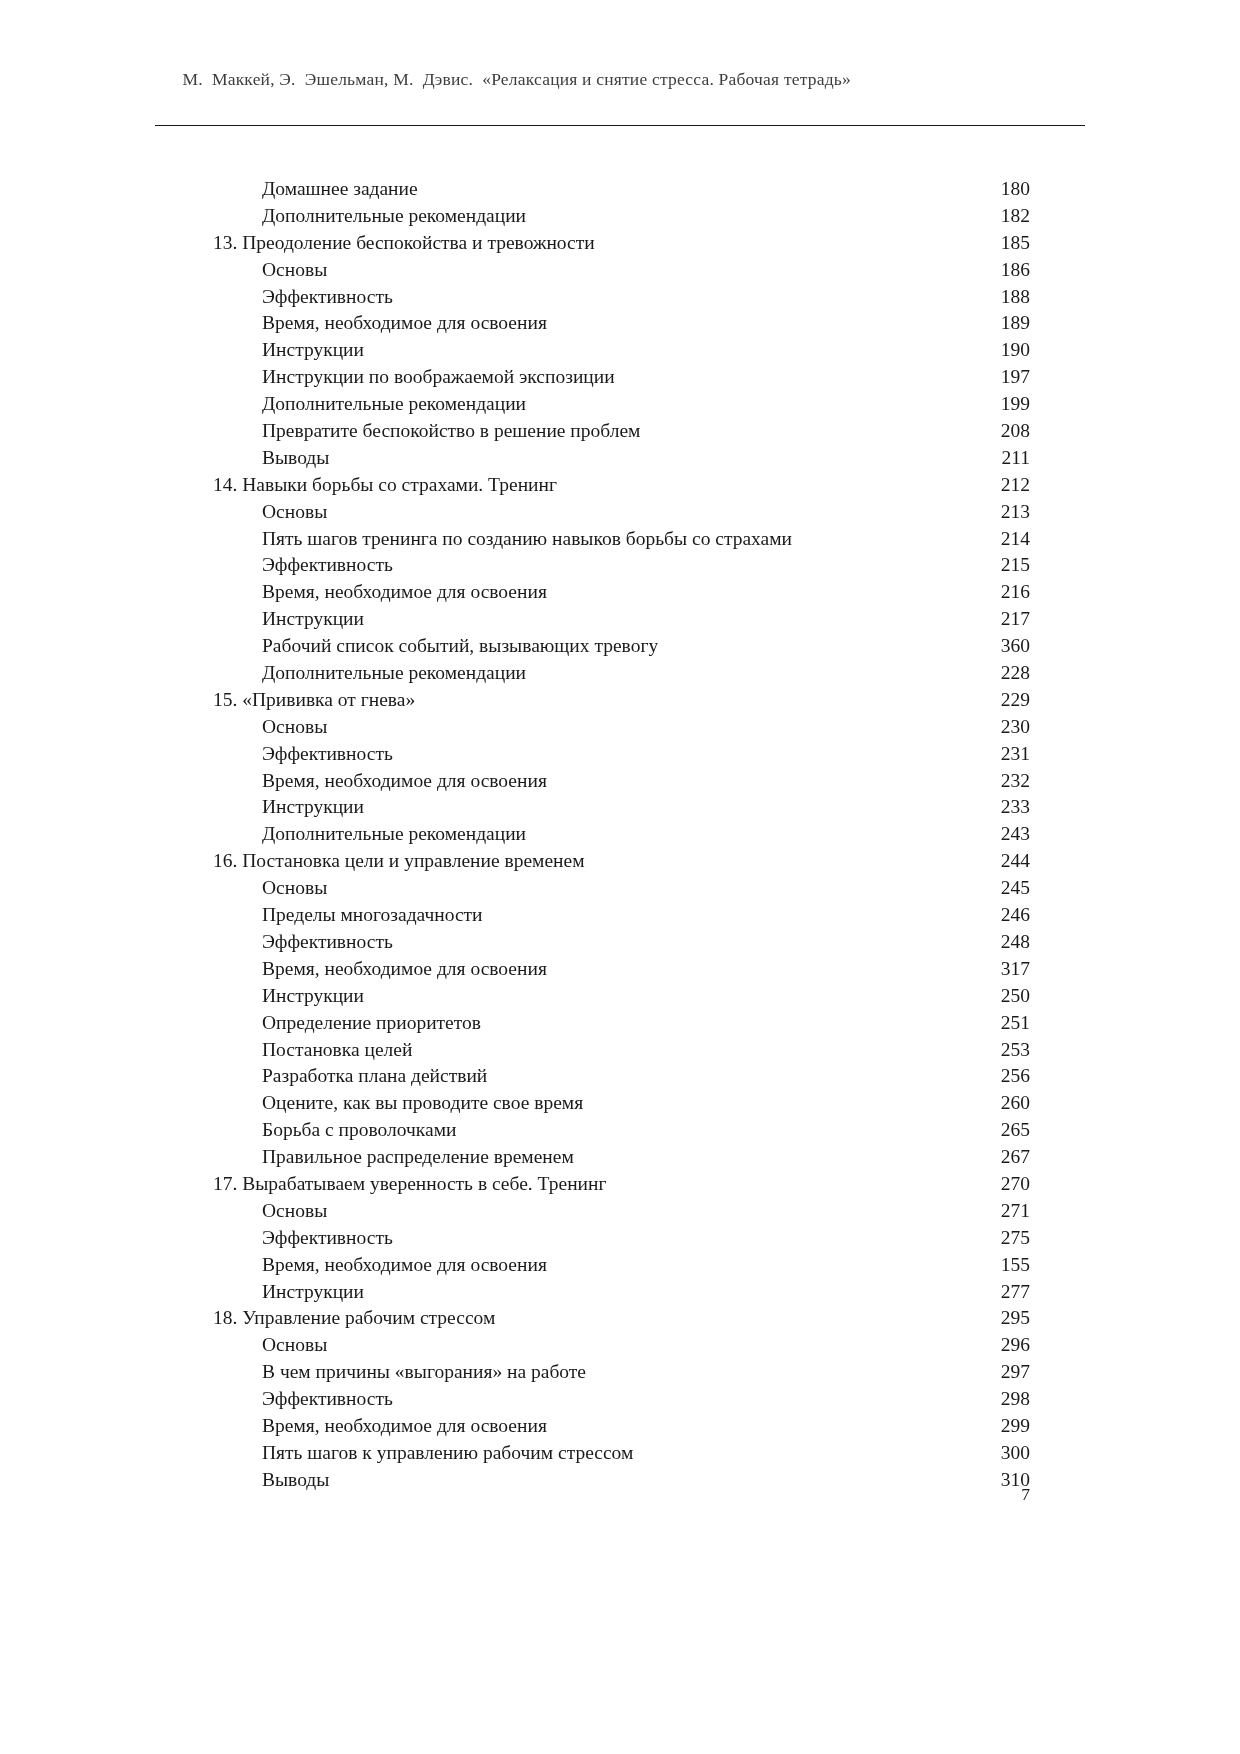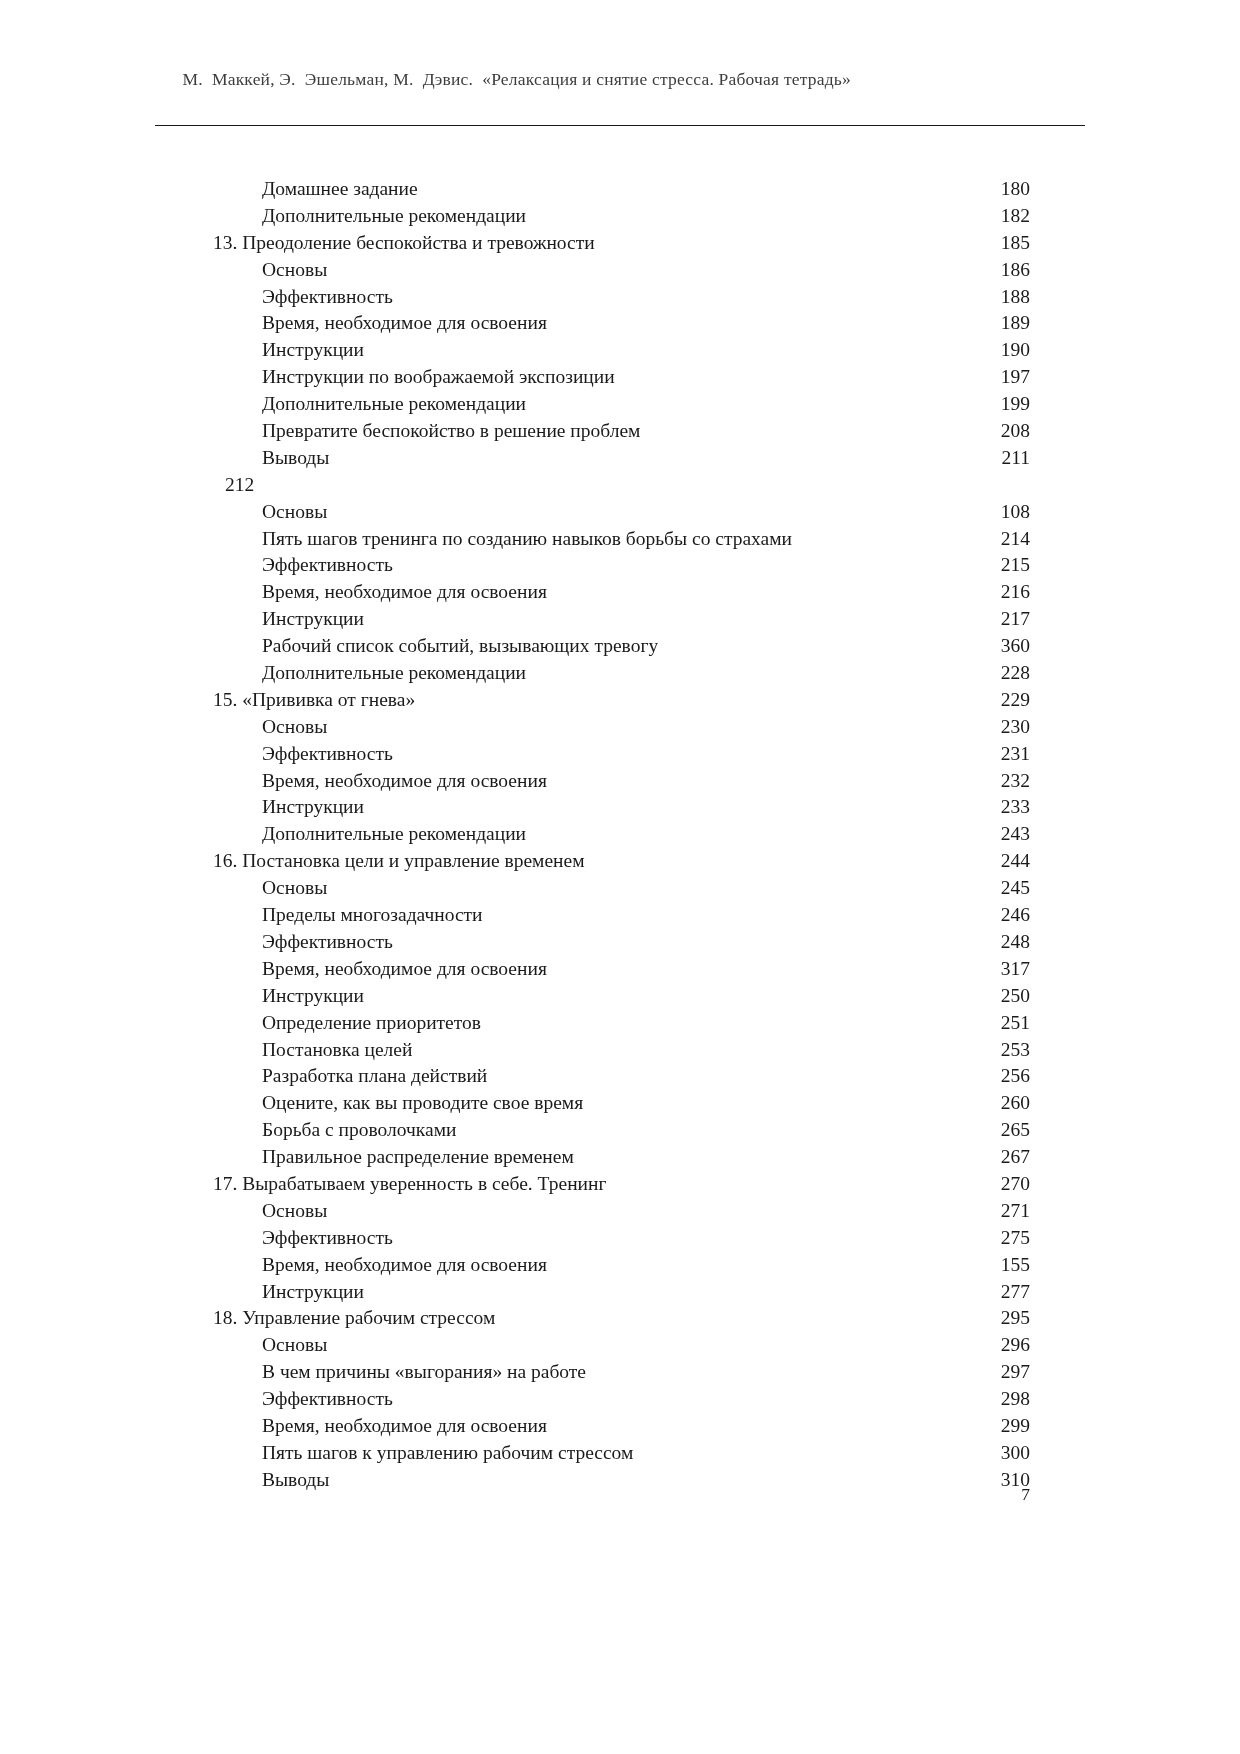--- a/index.html
+++ b/index.html
@@ -48,21 +48,21 @@
     white-space: nowrap;
     gap: 28px;
   }
   .toc-label {
     overflow: hidden;
   }
   .toc-row.level-2 .toc-label {
     padding-left: 49px;
   }
   .toc-page {
-    margin-left: 12px;
+    margin-left: 20px;
   }
   .footer {
     position: absolute;
     top: 1484px;
     right: 210px;
     font-size: 17.5px;
     color: #1a1a1a;
   }
 </style>
 </head>
@@ -113,25 +113,26 @@
         </div>
         <div class="toc-row level-2">
           <span class="toc-label">Превратите беспокойство в решение проблем</span>
           <span class="toc-page">208</span>
         </div>
         <div class="toc-row level-2">
           <span class="toc-label">Выводы</span>
           <span class="toc-page">211</span>
         </div>
         <div class="toc-row level-1">
+          <span class="toc-label">14. Навыки борьбы со страхами. Тренинг</span>
           <span class="toc-page">212</span>
         </div>
         <div class="toc-row level-2">
           <span class="toc-label">Основы</span>
-          <span class="toc-page">108</span>
+          <span class="toc-page">213</span>
         </div>
         <div class="toc-row level-2">
           <span class="toc-label">Пять шагов тренинга по созданию навыков борьбы со страхами</span>
           <span class="toc-page">214</span>
         </div>
         <div class="toc-row level-2">
           <span class="toc-label">Эффективность</span>
           <span class="toc-page">215</span>
         </div>
         <div class="toc-row level-2">

